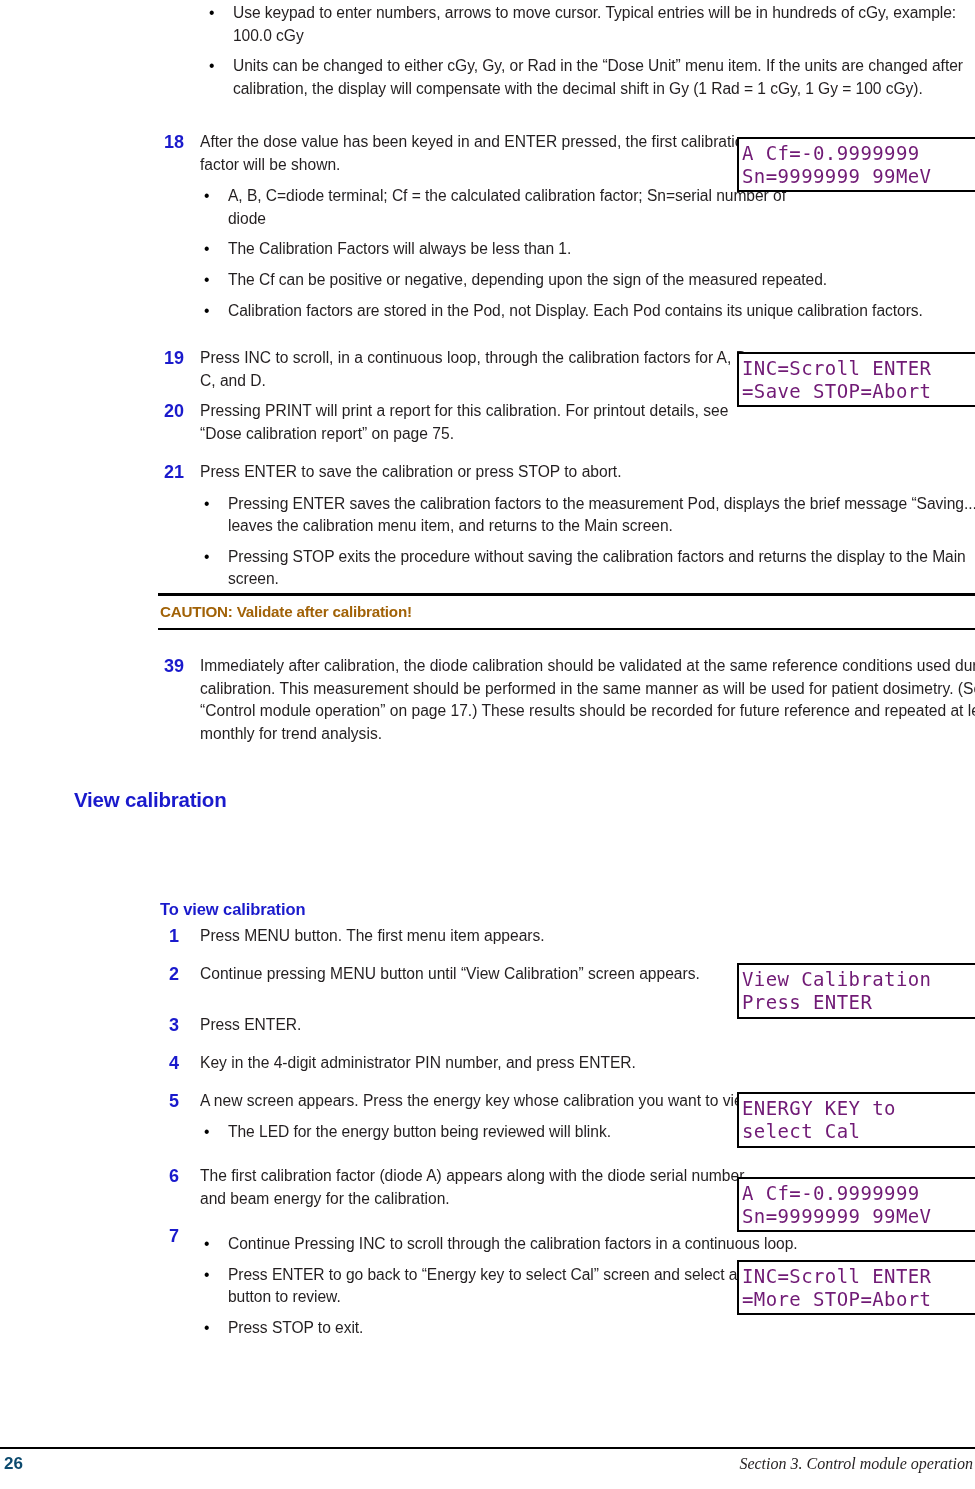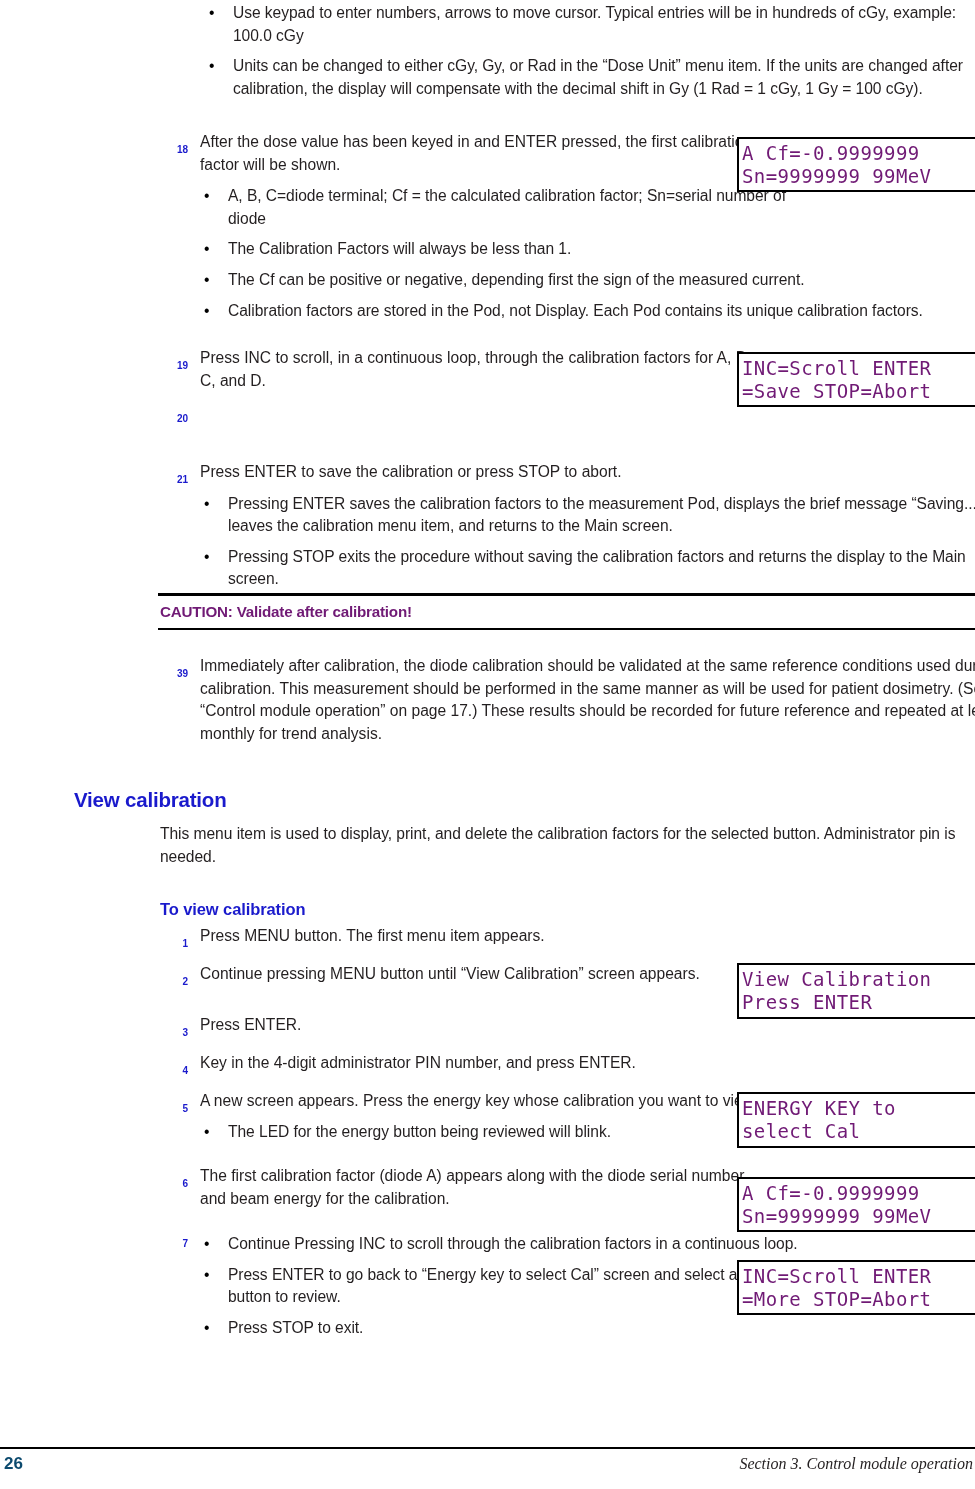--- a/index.html
+++ b/index.html
@@ -52,25 +52,25 @@
 
   
   .step {
     position: relative;
     padding-left: 40px;
     margin-bottom: 11px;
   }
   .step .step-num {
     position: absolute;
     left: 0;
-    top: 8px;
+    top: 0;
     width: 28px;
-    text-align: right;
-    font-weight: bold;
-    font-size: 10px;
+    text-align: center;
+    font-weight: bold;
+    font-size: 18px;
     line-height: 22.6px;
     color: #1a1acc;
   }
   .step .step-body {
     font-size: 15.6px;
     line-height: 22.6px;
     color: #231f20;
   }
   .step ul.bullets {
     margin-top: 8px;
@@ -113,21 +113,21 @@
   .rule-thin {
     height: 2px;
     background: #000000;
     width: 100%;
   }
   .caution-text {
     font-size: 15.2px;
     font-weight: bold;
     line-height: 22px;
     padding: 5px 14px 5px 2px;
-    color: #701a75;
+    color: #a16207;
     letter-spacing: -0.2px;
   }
 
   
   .h2-heading {
     position: absolute;
     font-size: 20.5px;
     font-weight: bold;
     color: #1a1acc;
     letter-spacing: -0.2px;
@@ -188,21 +188,21 @@
       <li style="max-width:570px;">
         <span class="bullet-dot">•</span>
         <span class="body-text">A, B, C=diode terminal; Cf = the calculated calibration factor; Sn=serial number of diode</span>
       </li>
       <li>
         <span class="bullet-dot">•</span>
         <span class="body-text">The Calibration Factors will always be less than 1.</span>
       </li>
       <li>
         <span class="bullet-dot">•</span>
-        <span class="body-text">The Cf can be positive or negative, depending first the sign of the measured current.</span>
+        <span class="body-text">The Cf can be positive or negative, depending upon the sign of the measured repeated.</span>
       </li>
       <li>
         <span class="bullet-dot">•</span>
         <span class="body-text">Calibration factors are stored in the Pod, not Display. Each Pod contains its unique calibration factors.</span>
       </li>
     </ul>
   </div>
 
   <div class="lcd" style="left:737px; top:137px; width:240px; height:55px;">
     <div class="lcd-line">A Cf=-0.9999999</div>
@@ -214,20 +214,21 @@
     <div class="step-body narrow">Press INC to scroll, in a continuous loop, through the calibration factors for A, B, C, and D.</div>
   </div>
 
   <div class="lcd" style="left:737px; top:352px; width:240px; height:55px;">
     <div class="lcd-line">INC=Scroll ENTER</div>
     <div class="lcd-line">=Save STOP=Abort</div>
   </div>
 
   <div class="step abs" style="left:160px; top:400px; width:815px;">
     <span class="step-num">20</span>
+    <div class="step-body narrow">Pressing PRINT will print a report for this calibration. For printout details, see “Dose calibration report” on page 75.</div>
   </div>
 
   <div class="step abs" style="left:160px; top:461px; width:815px;">
     <span class="step-num">21</span>
     <div class="step-body">Press ENTER to save the calibration or press STOP to abort.</div>
     <ul class="bullets" style="margin-top:9px;">
       <li>
         <span class="bullet-dot">•</span>
         <span class="body-text">Pressing ENTER saves the calibration factors to the measurement Pod, displays the brief message “Saving...,” leaves the calibration menu item, and returns to the Main screen.</span>
       </li>
@@ -244,21 +245,20 @@
     <div class="rule-thin"></div>
   </div>
 
   <div class="step abs" style="left:160px; top:655px; width:815px;">
     <span class="step-num">39</span>
     <div class="step-body">Immediately after calibration, the diode calibration should be validated at the same reference conditions used during calibration. This measurement should be performed in the same manner as will be used for patient dosimetry. (See “Control module operation” on page 17.) These results should be recorded for future reference and repeated at least monthly for trend analysis.</div>
   </div>
 
   <div class="h2-heading" style="left:74px; top:788px;">View calibration</div>
 
-  <div class="body-text abs" style="left:160px; top:823px; width:815px;">This menu item is used to display, print, and delete the calibration factors for the selected button. Administrator pin is needed.</div>
 
   <div class="h3-heading" style="left:160px; top:891px;">To view calibration</div>
 
   <div class="step abs" style="left:160px; top:925px; width:815px;">
     <span class="step-num">1</span>
     <div class="step-body narrow">Press MENU button. The first menu item appears.</div>
   </div>
 
   <div class="step abs" style="left:160px; top:963px; width:815px;">
     <span class="step-num">2</span>

